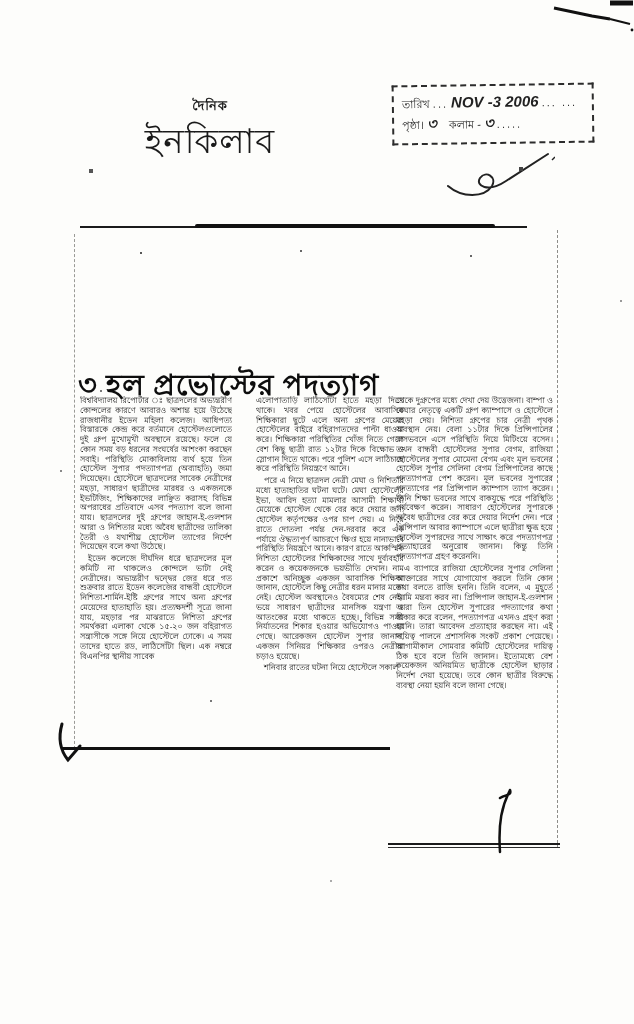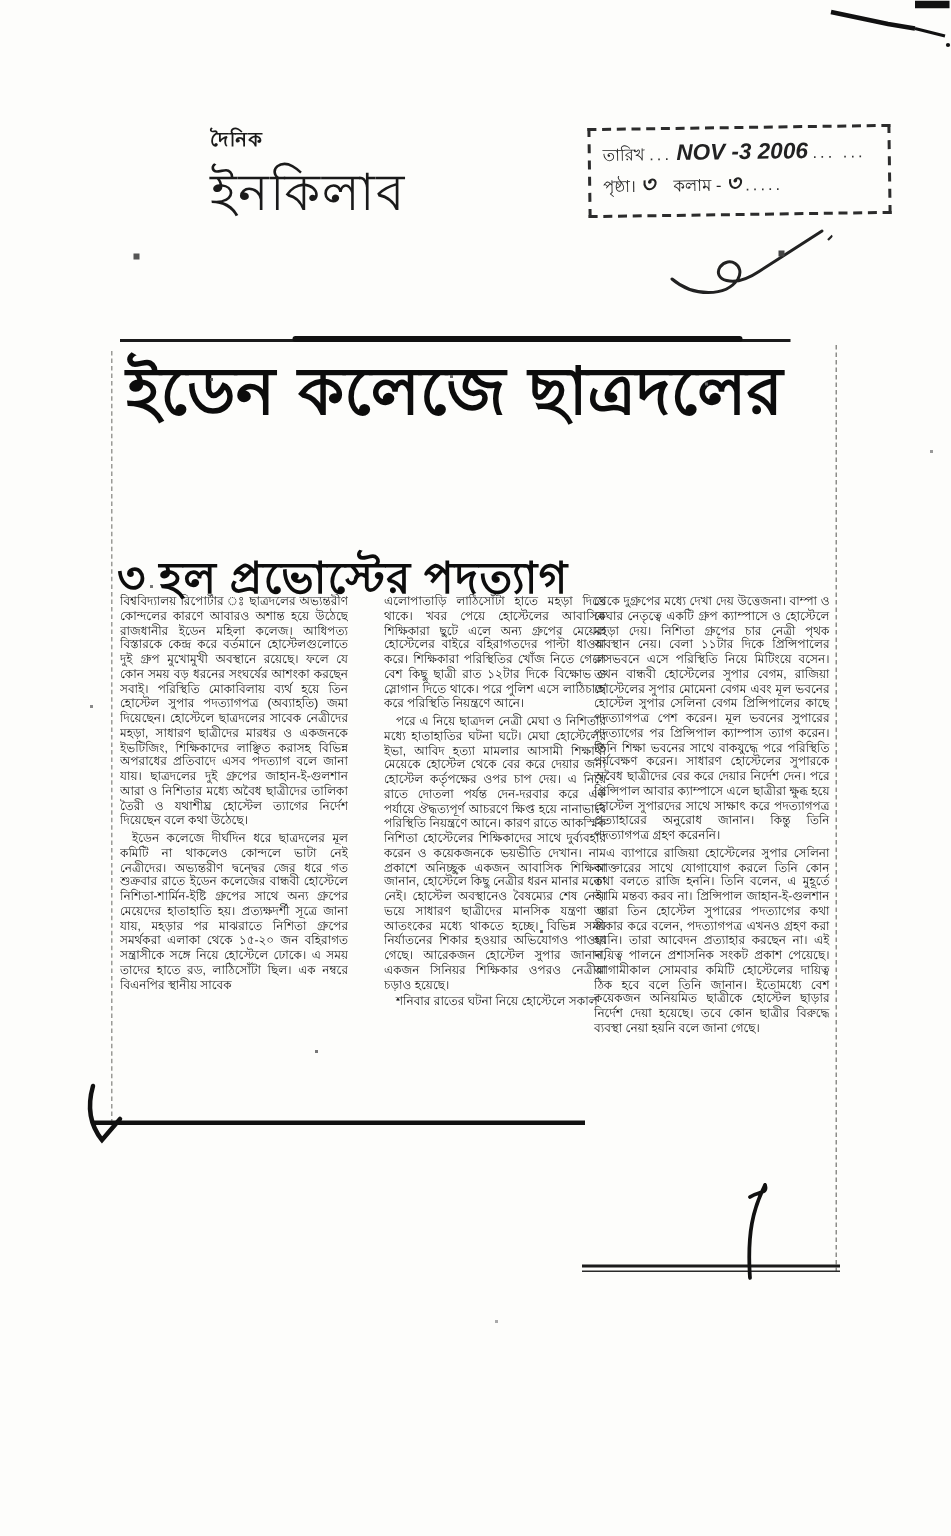--- a/index.html
+++ b/index.html
@@ -2,21 +2,21 @@
 <html><head>
 <meta charset="utf-8">
 <style>
   html,body { margin:0; padding:0; }
   body { font-family:"Liberation Sans","DejaVu Sans",sans-serif; background:#888; }
   .page {
     position:relative; width:634px; height:1024px; margin:0 auto;
     background:#fdfdfb; overflow:hidden; color:#1a1a1a;
   }
   
-  .masthead { position:absolute; left:140px; top:83px; width:140px; }
+  .masthead { position:absolute; left:140px; top:96px; width:140px; text-align:center; }
   .masthead .small { display:block; font-size:13px; font-weight:bold; letter-spacing:1px; }
   .masthead .big { display:block; font-size:34px; font-weight:normal; letter-spacing:1px; margin-top:-2px;
                    font-family:"DejaVu Serif","Liberation Serif",serif; }
   
   .stamp {
     position:absolute; left:392px; top:84px; width:202px; height:60px;
     border:2px dashed #2c2c2c; transform:rotate(-0.8deg);
     font-size:11px; padding:6px 6px 0 8px; box-sizing:border-box; line-height:20px;
     color:#222;
   }
@@ -93,21 +93,20 @@
     <path d="M8 38 C22 50 44 50 52 38 C57 29 46 22 40 30 C35 38 48 45 66 33 L108 6" stroke="#222" stroke-width="2" fill="none" stroke-linecap="round"></path>
     <path d="M112 12 L115 9" stroke="#222" stroke-width="1.5" fill="none"></path>
   </svg>
 
   <div class="rule-top"></div>
   <div class="rule-top-thick"></div>
   <div class="edge-left"></div>
   <div class="edge-right"></div>
 
   <div class="headline">
-    <span class="l1">ইডেন কলেজে ছাত্রদলের</span>
   </div>
 
   <div class="subheadline">৩ হল প্রভোস্টের পদত্যাগ</div>
 
   <div class="col col1">
     <p>বিশ্ববিদ্যালয় রিপোর্টার ঃ ছাত্রদলের অভ্যন্তরীণ কোন্দলের কারণে আবারও অশান্ত হয়ে উঠেছে রাজধানীর ইডেন মহিলা কলেজ। আধিপত্য বিস্তারকে কেন্দ্র করে বর্তমানে হোস্টেলগুলোতে দুই গ্রুপ মুখোমুখী অবস্থানে রয়েছে। ফলে যে কোন সময় বড় ধরনের সংঘর্ষের আশংকা করছেন সবাই। পরিস্থিতি মোকাবিলায় ব্যর্থ হয়ে তিন হোস্টেল সুপার পদত্যাগপত্র (অব্যাহতি) জমা দিয়েছেন। হোস্টেলে ছাত্রদলের সাবেক নেত্রীদের মহড়া, সাধারণ ছাত্রীদের মারধর ও একজনকে ইভটিজিং, শিক্ষিকাদের লাঞ্ছিত করাসহ বিভিন্ন অপরাধের প্রতিবাদে এসব পদত্যাগ বলে জানা যায়। ছাত্রদলের দুই গ্রুপের জাহান-ই-গুলশান আরা ও নিশিতার মধ্যে অবৈধ ছাত্রীদের তালিকা তৈরী ও যথাশীঘ্র হোস্টেল ত্যাগের নির্দেশ দিয়েছেন বলে কথা উঠেছে।</p>
     <p>ইডেন কলেজে দীর্ঘদিন ধরে ছাত্রদলের মূল কমিটি না থাকলেও কোন্দলে ভাটা নেই নেত্রীদের। অভ্যন্তরীণ দ্বন্দ্বের জের ধরে গত শুক্রবার রাতে ইডেন কলেজের বান্ধবী হোস্টেলে নিশিতা-শার্মিন-ইষ্টি গ্রুপের সাথে অন্য গ্রুপের মেয়েদের হাতাহাতি হয়। প্রত্যক্ষদর্শী সূত্রে জানা যায়, মহড়ার পর মাঝরাতে নিশিতা গ্রুপের সমর্থকরা এলাকা থেকে ১৫-২০ জন বহিরাগত সন্ত্রাসীকে সঙ্গে নিয়ে হোস্টেলে ঢোকে। এ সময় তাদের হাতে রড, লাঠিসোঁটা ছিল। এক নম্বরে বিএনপির স্থানীয় সাবেক</p>
   </div>
   <div class="col col2">
     <p>এলোপাতাড়ি লাঠিসোঁটা হাতে মহড়া দিতে থাকে। খবর পেয়ে হোস্টেলের আবাসিক শিক্ষিকারা ছুটে এলে অন্য গ্রুপের মেয়েরা হোস্টেলের বাইরে বহিরাগতদের পাল্টা ধাওয়া করে। শিক্ষিকারা পরিস্থিতির খোঁজ নিতে গেলে বেশ কিছু ছাত্রী রাত ১২টার দিকে বিক্ষোভ ও স্লোগান দিতে থাকে। পরে পুলিশ এসে লাঠিচার্জ করে পরিস্থিতি নিয়ন্ত্রণে আনে।</p>

